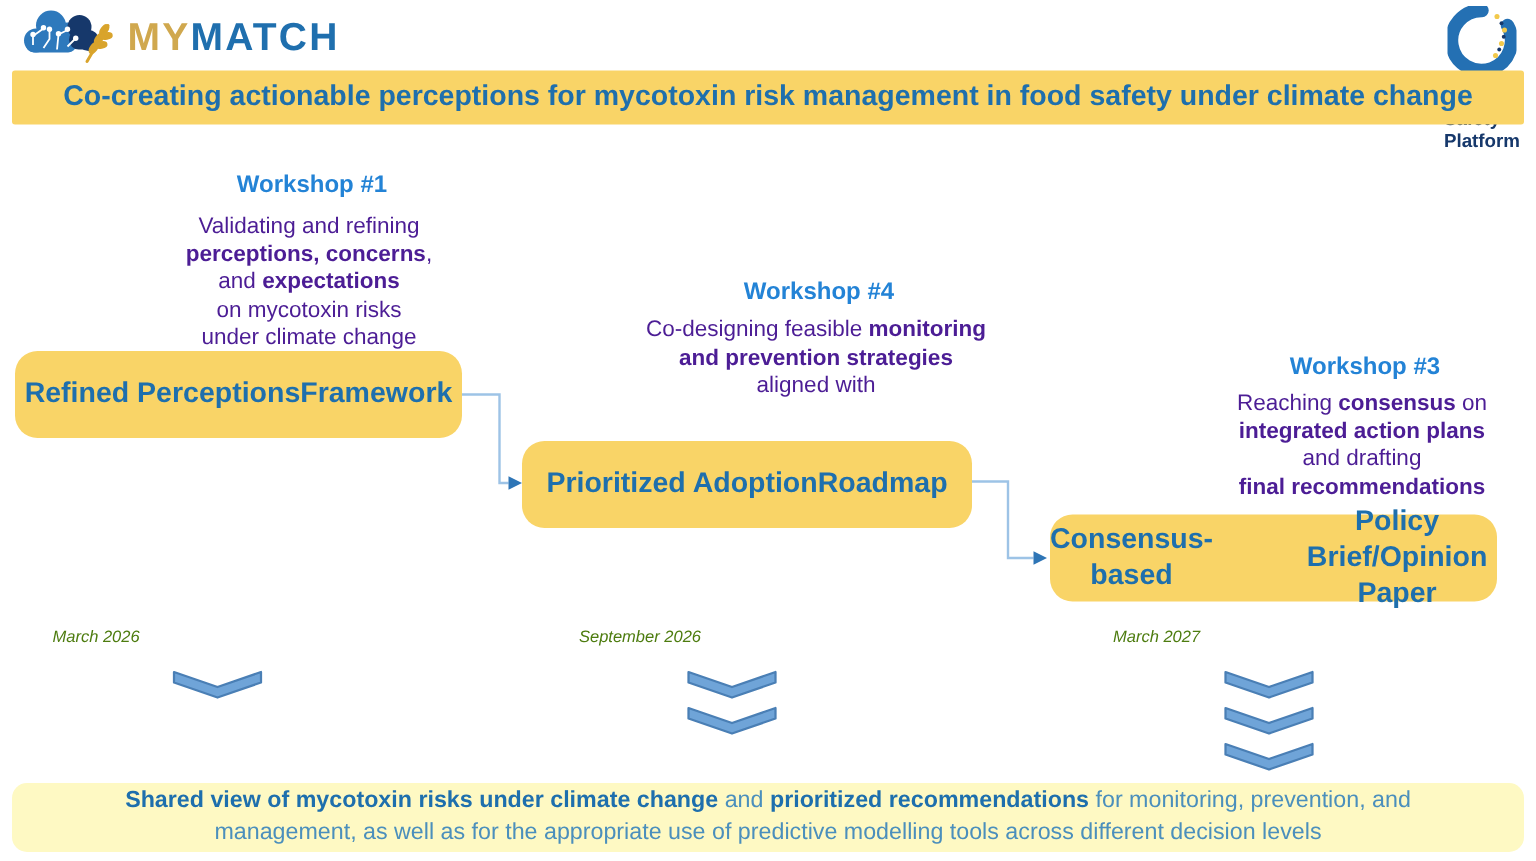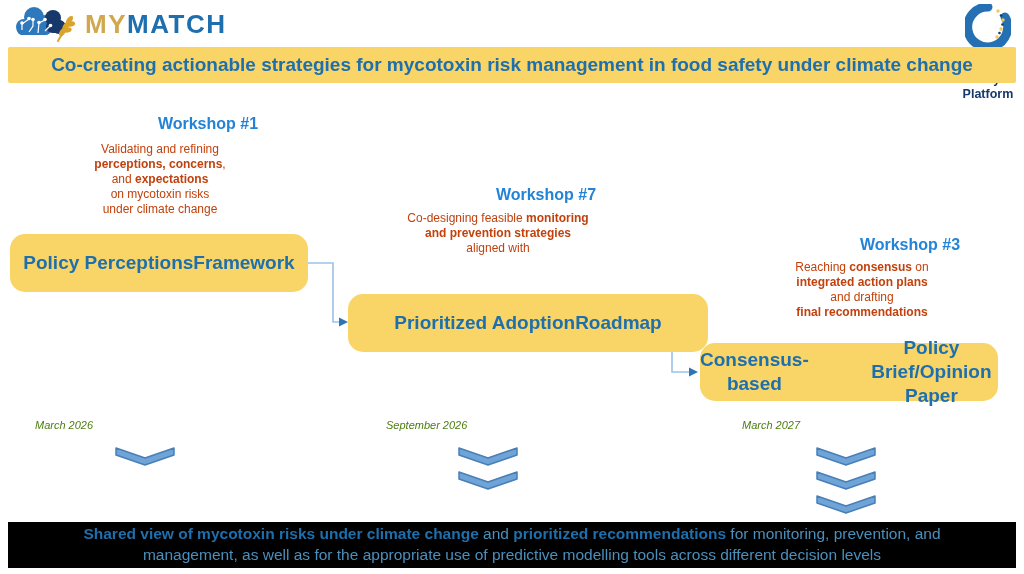--- a/index.html
+++ b/index.html
@@ -15,43 +15,43 @@
   .eu-logo{position:absolute;right:10px;top:4px;display:flex;align-items:center;gap:6px;flex-direction:column;}
   .eu-logo-text{font-size:12.5px;font-weight:700;color:#16386B;line-height:1.15;}
   
   .title-banner{
     position:absolute;left:8px;top:47px;width:1008px;height:36px;background:#F9D467;
     border-radius:2px;display:flex;align-items:center;justify-content:center;
     font-size:19px;font-weight:700;color:#1E6FAD;white-space:nowrap;
   }
   
   .wlabel{position:absolute;width:320px;text-align:center;font-weight:700;color:#2383D6;font-size:16px;padding-left:48px;}
-  .wdesc{position:absolute;width:320px;text-align:center;font-size:12px;line-height:1.24;color:#c2410c;}
+  .wdesc{position:absolute;width:320px;text-align:center;font-size:15px;line-height:1.24;color:#4c1d95;margin-left:46px;}
   .wdesc .b, .footer-banner .b{font-weight:700;}
   #w1-label{left:0px;top:115px;}   #w1-desc{left:0px;top:142px;}
   #w2-label{left:338px;top:186px;} #w2-desc{left:338px;top:211px;}
   #w3-label{left:702px;top:236px;} #w3-desc{left:702px;top:260px;}
   
   .ybox{
     position:absolute;background:#F9D467;border-radius:15px;
     display:flex;align-items:center;justify-content:center;text-align:center;
     font-weight:700;color:#1E6FAD;font-size:19px;line-height:1.25;
   }
   #box1{left:10px;top:234px;width:298px;height:58px;}
-  #box2{left:348px;top:294px;width:360px;height:58px;}
+  #box2{left:348px;top:294px;width:300px;height:58px;}
   #box3{left:700px;top:343px;width:298px;height:58px;gap:28px;}
   
   .wdate{position:absolute;width:220px;text-align:left;font-style:italic;font-size:11px;color:#4d7c0f;}
   #date1{left:35px;top:419px;} #date2{left:386px;top:419px;} #date3{left:742px;top:419px;}
   .chevstack{position:absolute;width:220px;display:flex;flex-direction:column;align-items:center;gap:3px;line-height:0;}
   #chev1{left:35px;top:446px;} #chev2{left:378px;top:446px;} #chev3{left:736px;top:446px;}
   
   .footer-banner{
-    position:absolute;left:8px;top:522px;width:1008px;height:46px;background:#000000;
-    border-radius:0;display:flex;align-items:center;justify-content:center;
+    position:absolute;left:8px;top:522px;width:1008px;height:46px;background:#fef9c3;
+    border-radius:10px;display:flex;align-items:center;justify-content:center;
     text-align:center;font-size:15.5px;line-height:1.35;color:#4B8FBC;padding:0 20px;box-sizing:border-box;
   }
   .footer-banner .b{color:#1E6FAD;}
   
   .connectors{position:absolute;left:0;top:0;width:1024px;height:574px;pointer-events:none;}
 </style>
 </head>
 <body>
 
 <div class="slide">
@@ -118,38 +118,38 @@
         <circle cx="34.5" cy="29" r="1.3"></circle>
       </g>
     </svg>
     <div class="eu-logo-text">
       <div>EU Food</div>
       <div>Safety</div>
       <div>Platform</div>
     </div>
   </div>
 
-  <div class="title-banner">Co-creating actionable strategies for mycotoxin risk management in food safety under climate change</div>
+  <div class="title-banner">Co-creating actionable perceptions for mycotoxin risk management in food safety under climate change</div>
 
   <svg class="connectors" viewBox="0 0 1024 574">
     <polyline points="308,263 333,263 333,322 339,322" fill="none" stroke="#9DC3E6" stroke-width="1.6"></polyline>
     <polygon points="339,317.5 348,322 339,326.5" fill="#2E75B6"></polygon>
     <polyline points="648,321 672,321 672,372 689,372" fill="none" stroke="#9DC3E6" stroke-width="1.6"></polyline>
     <polygon points="689,367.5 698,372 689,376.5" fill="#2E75B6"></polygon>
   </svg>
 
   <div class="wlabel" id="w1-label">Workshop #1</div>
   <div class="wdesc" id="w1-desc"><span>Validating and refining</span><br><span class="b">perceptions, concerns</span><span>,</span><br><span>and </span><span class="b">expectations</span><br><span>on mycotoxin risks</span><br><span>under climate change</span></div>
   <div class="ybox" id="box1">
-      <span>Policy Perceptions</span>
+      <span>Refined Perceptions</span>
       <br>
       <span>Framework</span>
     </div>
 
-  <div class="wlabel" id="w2-label">Workshop #7</div>
+  <div class="wlabel" id="w2-label">Workshop #4</div>
   <div class="wdesc" id="w2-desc"><span>Co-designing feasible </span><span class="b">monitoring</span><br><span class="b">and prevention strategies</span><br><span>aligned with</span><br></div>
   <div class="ybox" id="box2">
       <span>Prioritized Adoption</span>
       <br>
       <span>Roadmap</span>
     </div>
 
   <div class="wlabel" id="w3-label">Workshop #3</div>
   <div class="wdesc" id="w3-desc"><span>Reaching </span><span class="b">consensus</span><span> on</span><br><span class="b">integrated action plans</span><br><span>and drafting</span><br><span class="b">final recommendations</span></div>
   <div class="ybox" id="box3">

